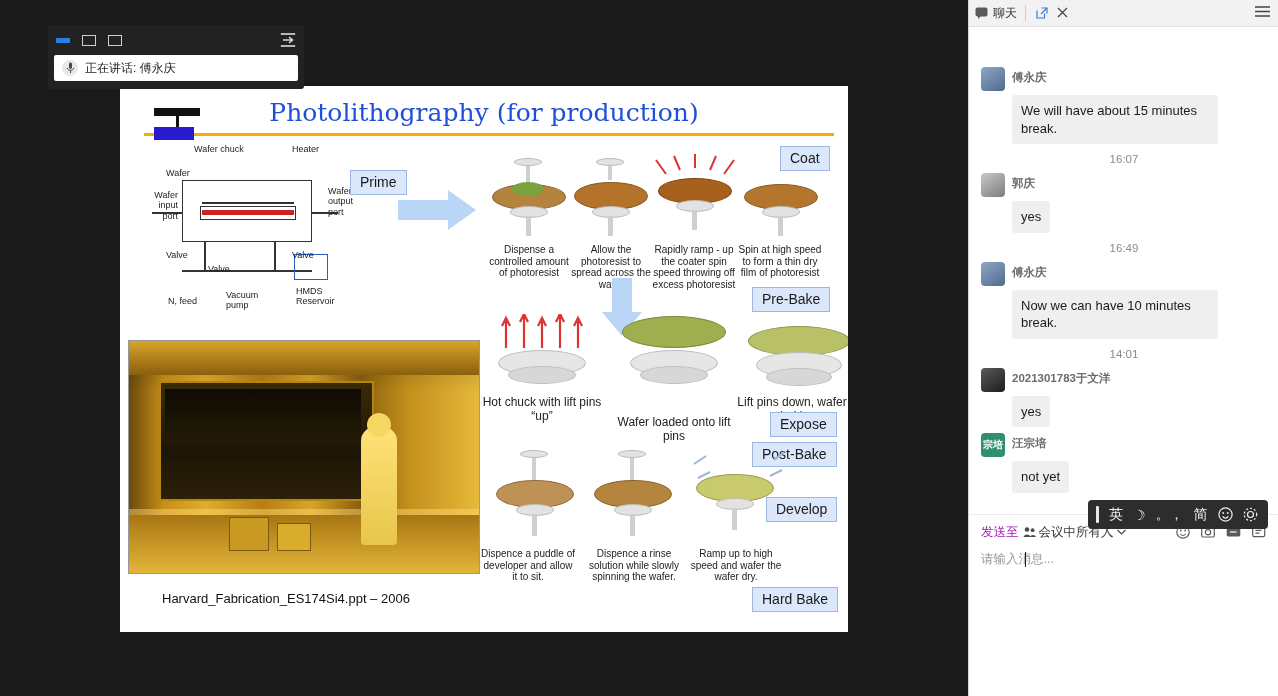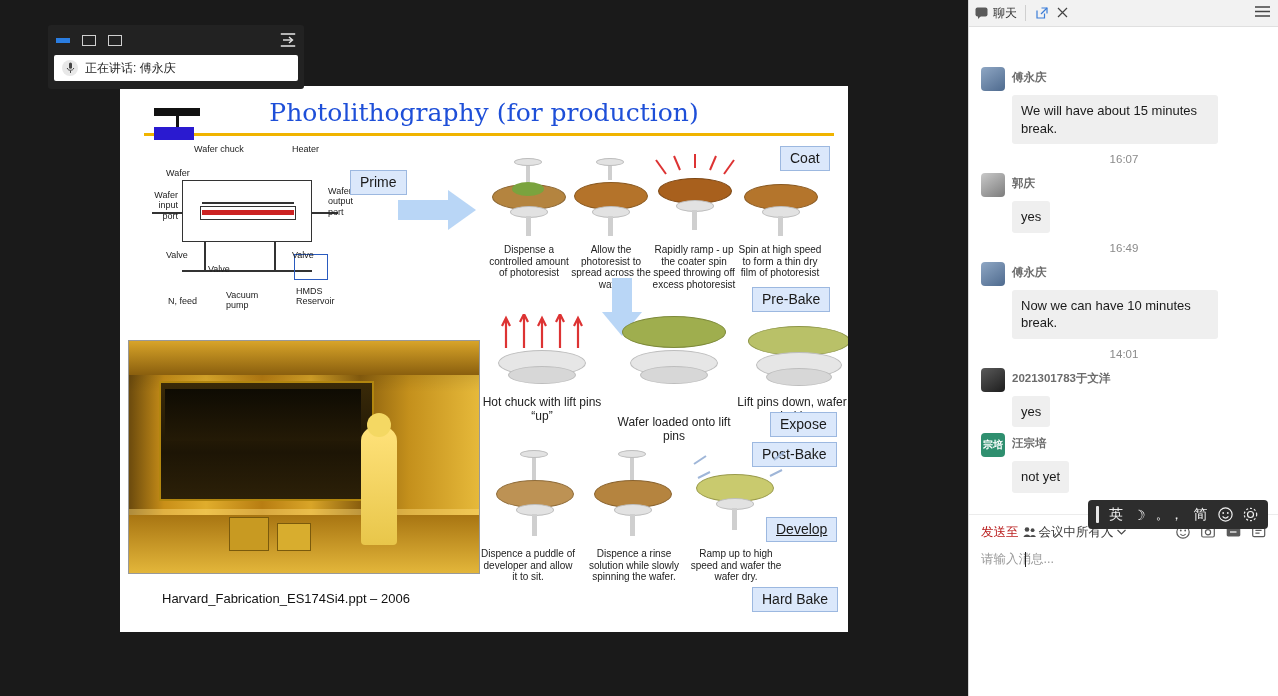--- a/index.html
+++ b/index.html
@@ -164,21 +164,21 @@
     background: #2d2d2d; border-radius: 4px; display: flex; align-items: center;
     gap: 10px; padding: 0 8px; color: #f0f0f0; font-size: 14px;
   }
   .ime .divider { width: 3px; height: 17px; background: #e8e8e8; border-radius: 1px; }
 
   
   .composer { position: absolute; left: 0; top: 514px; width: 310px; height: 182px; background: #fff; border-top: 1px solid #ececec; }
   .composer .sendrow {
     display: flex; align-items: center; height: 34px; padding: 0 12px; font-size: 12.5px; color: #3b3b3b; gap: 4px;
   }
-  .composer .sendrow .to { color: #b91c1c; }
+  .composer .sendrow .to { color: #a21caf; }
   .composer .sendrow .target { display: flex; align-items: center; gap: 3px; }
   .composer .sendrow .tools { margin-left: auto; display: flex; gap: 11px; color: #5a5a5a; font-size: 13px; }
   .composer .input {
     margin: 2px 12px 0; font-size: 12.5px; color: #9a9a9a; position: relative; height: 22px;
   }
   .caret {
     position: absolute; left: 44px; top: 1px; width: 1px; height: 15px; background: #222;
   }
   .svgicon { display: block; }
 </style>
@@ -349,21 +349,21 @@
               <path d="M84 14 L94 6"></path>
               <path d="M80 30 L92 24"></path>
           </g>
         </svg>
         <div class="wafer" style="left:6px; top:28px; width:78px; height:28px; background:#c9ca6e; border:1px solid #9a9b4d;"></div>
         <div class="chuck-base" style="left:26px; top:52px; width:38px; height:12px;"></div>
         <div class="chuck-stem" style="left:42px; top:62px; width:5px; height:22px;"></div>
       </div>
       <div class="caption" style="left:566px; top:462px; width:100px;">Ramp up to high speed and wafer the wafer dry.</div>
 
-      <div class="steplabel" style="left:646px; top:431px;text-decoration:underline;">Develop</div>
+      <div class="steplabel" style="left:646px; top:411px;">Develop</div>
       <div class="steplabel" style="left:632px; top:501px;">Hard Bake</div>
 
       <div class="photo">
         <div class="ceil"></div>
         <div class="machine"></div>
         <div class="machine2"></div>
         <div class="rail"></div>
         <div class="floor"></div>
         <div class="box1"></div>
         <div class="box2"></div>

